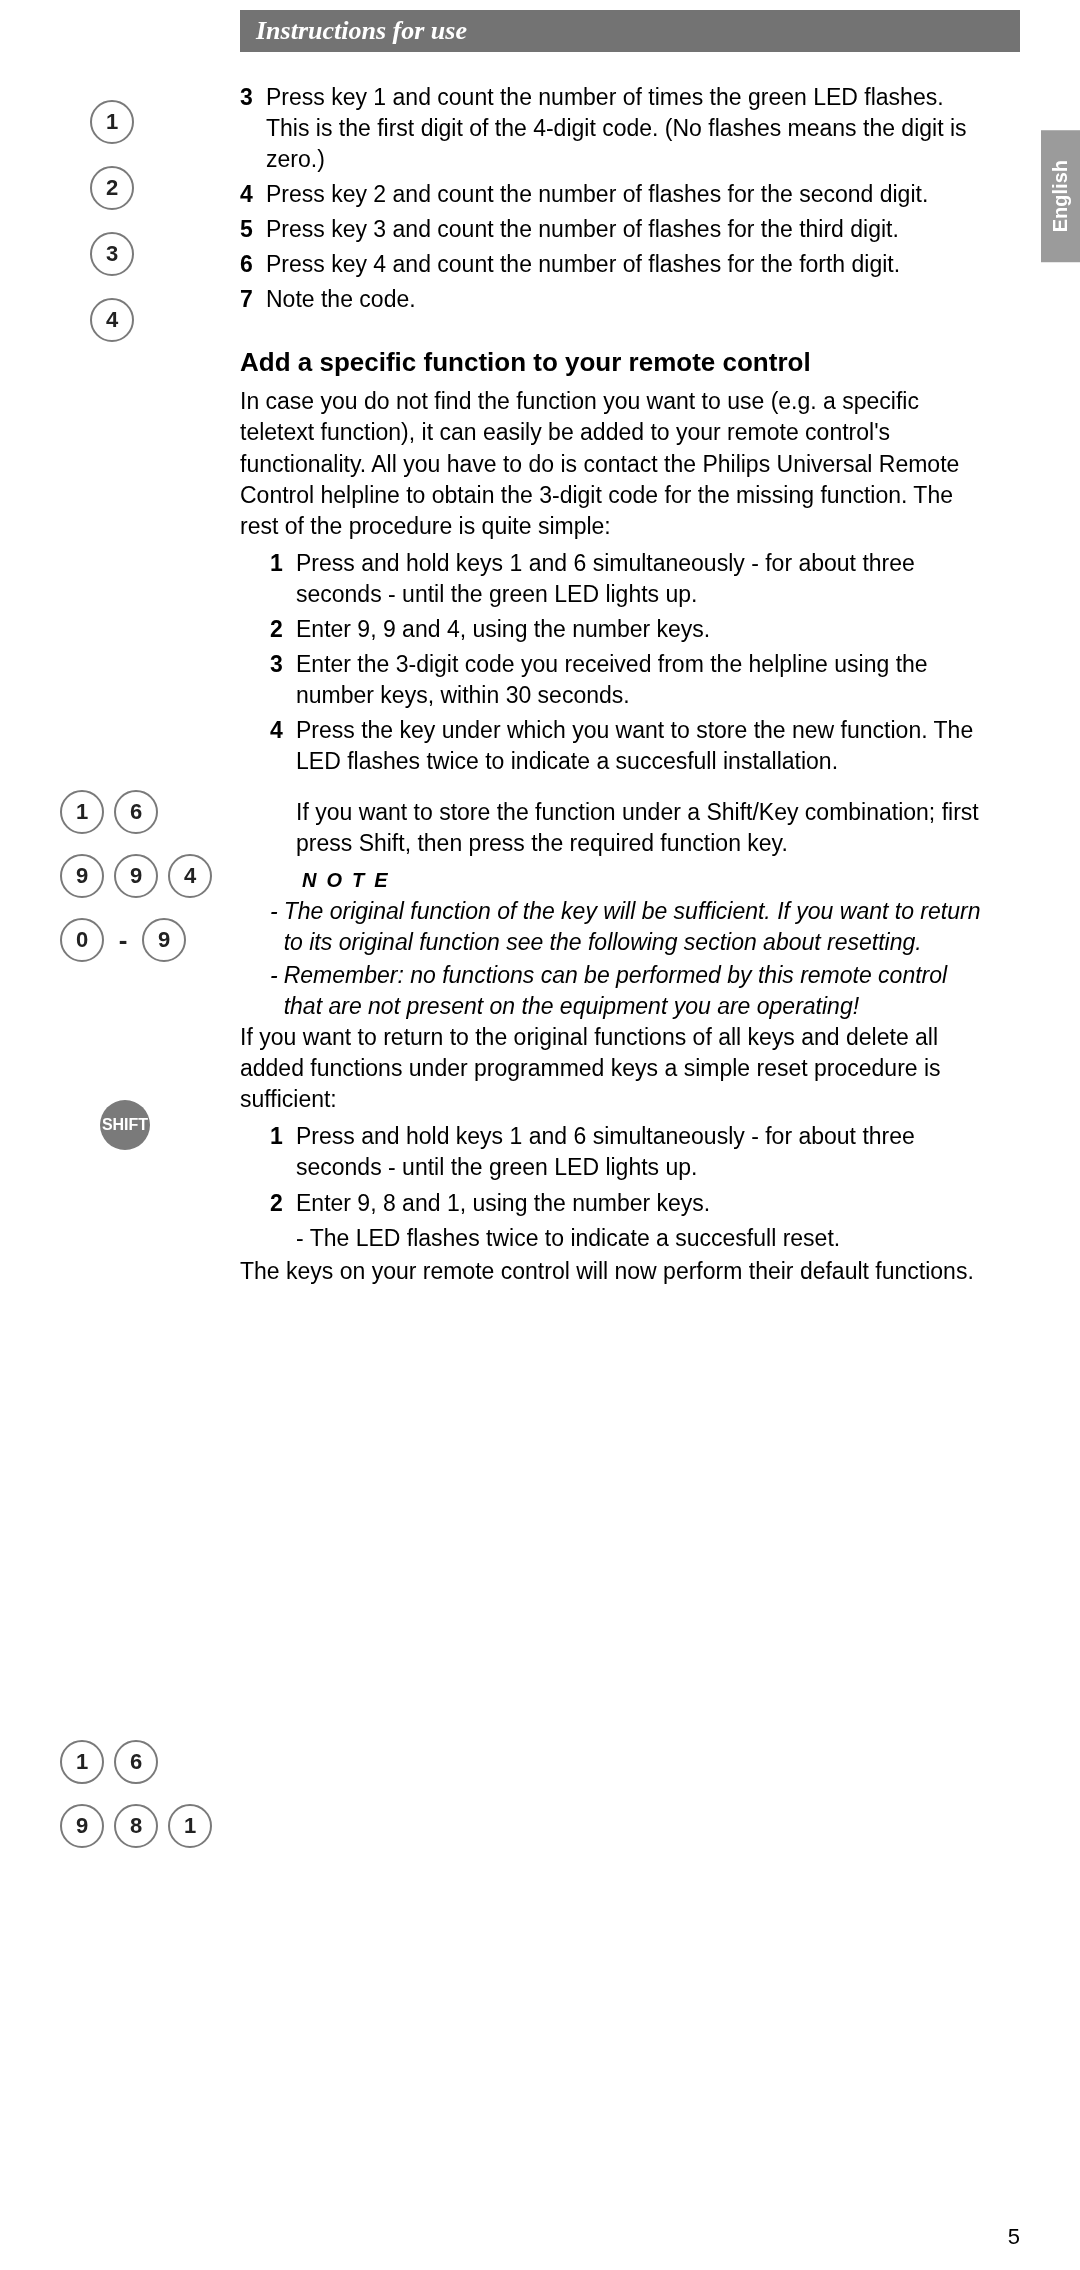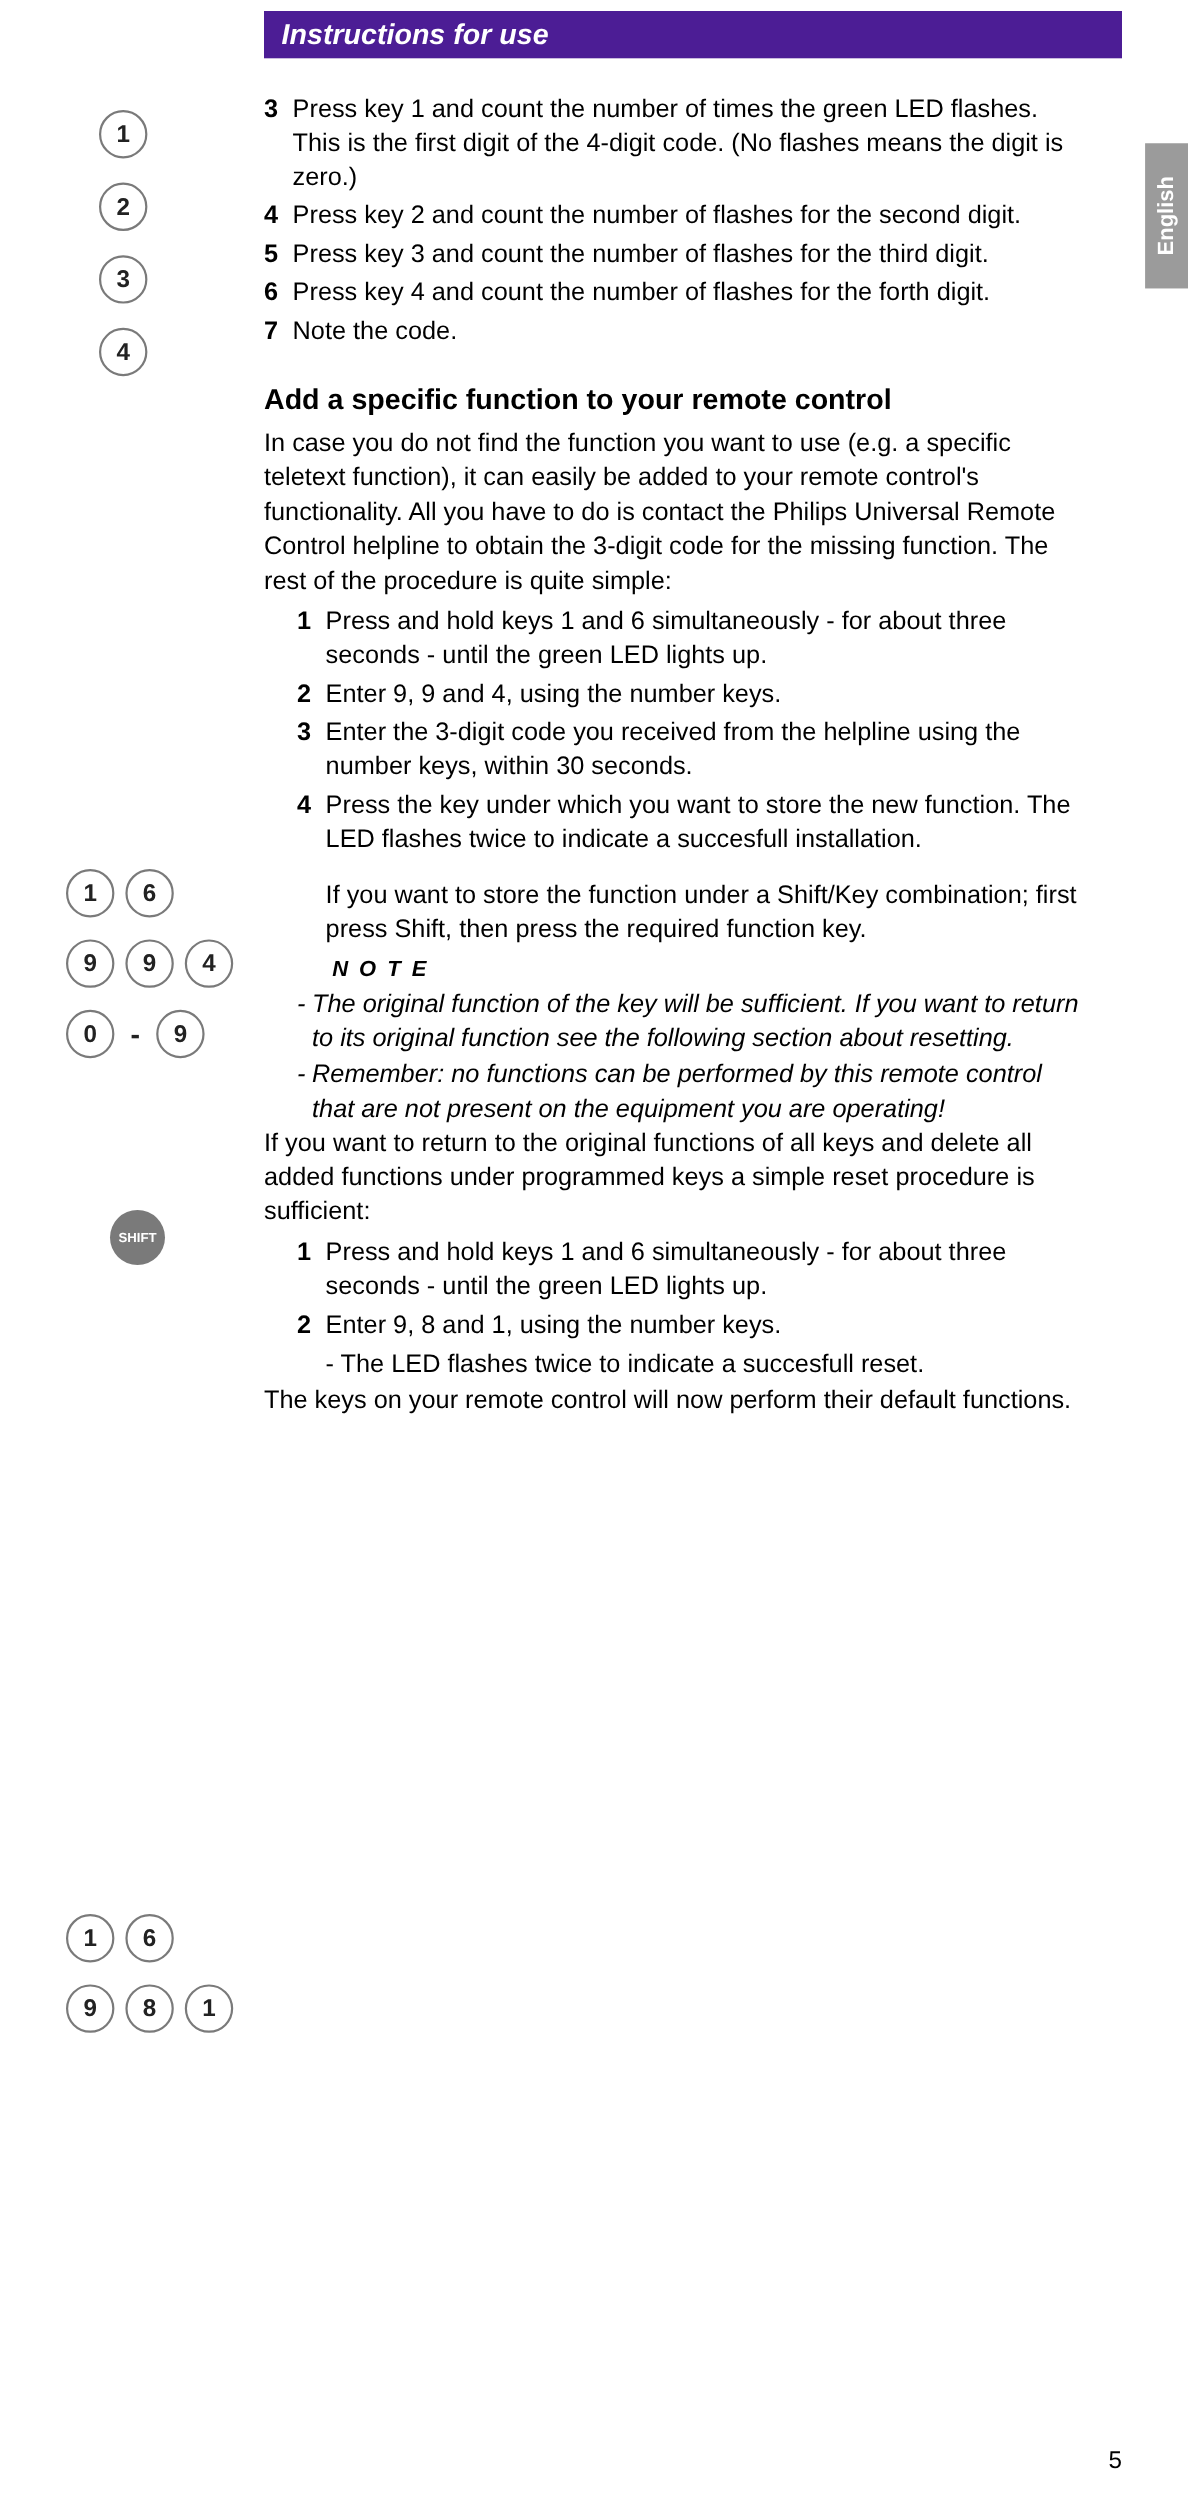--- a/index.html
+++ b/index.html
@@ -6,29 +6,30 @@
   body {
     width: 1080px;
     height: 2270px;
     background: #fff;
     font-family: "Helvetica Neue", Arial, sans-serif;
     color: #000;
     position: relative;
     padding: 10px 60px 0 60px;
   }
   .header-bar {
-    background: #4c1d95;
+    background: #737373;
     color: #fff;
     font-weight: bold;
     font-style: italic;
     font-size: 26px;
     padding: 6px 16px;
     margin-left: 180px;
     margin-right: 0;
     margin-bottom: 30px;
+    font-family: Liberation Serif, serif;
   }
   .lang-tab {
     position: absolute;
     right: 0;
     top: 130px;
     background: #9b9b9b;
     color: #fff;
     font-weight: bold;
     font-size: 20px;
     padding: 30px 8px;
@@ -89,21 +90,21 @@
     justify-content: center;
     font-size: 22px;
     font-weight: bold;
     color: #222;
     background: #fff;
   }
   .key-solid {
     background: #7a7a7a;
     color: #fff;
     border: none;
-    font-size: 12px;
+    font-size: 16px;
     font-weight: bold;
   }
   .key-dash {
     font-size: 26px;
     font-weight: bold;
     color: #222;
     display: inline-flex;
     align-items: center;
     justify-content: center;
     width: 18px;

